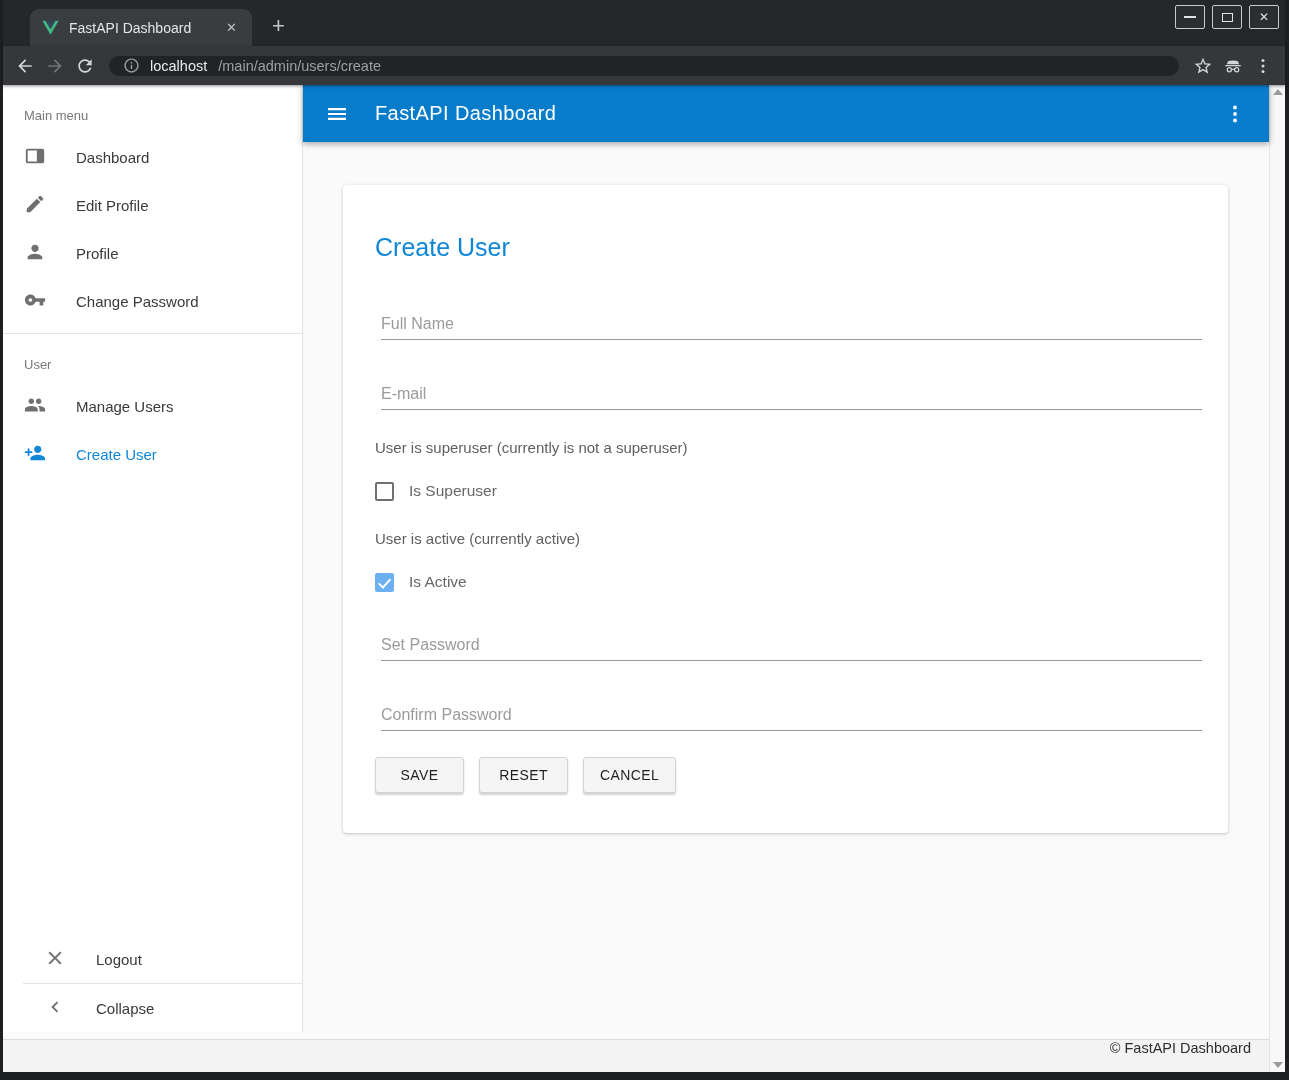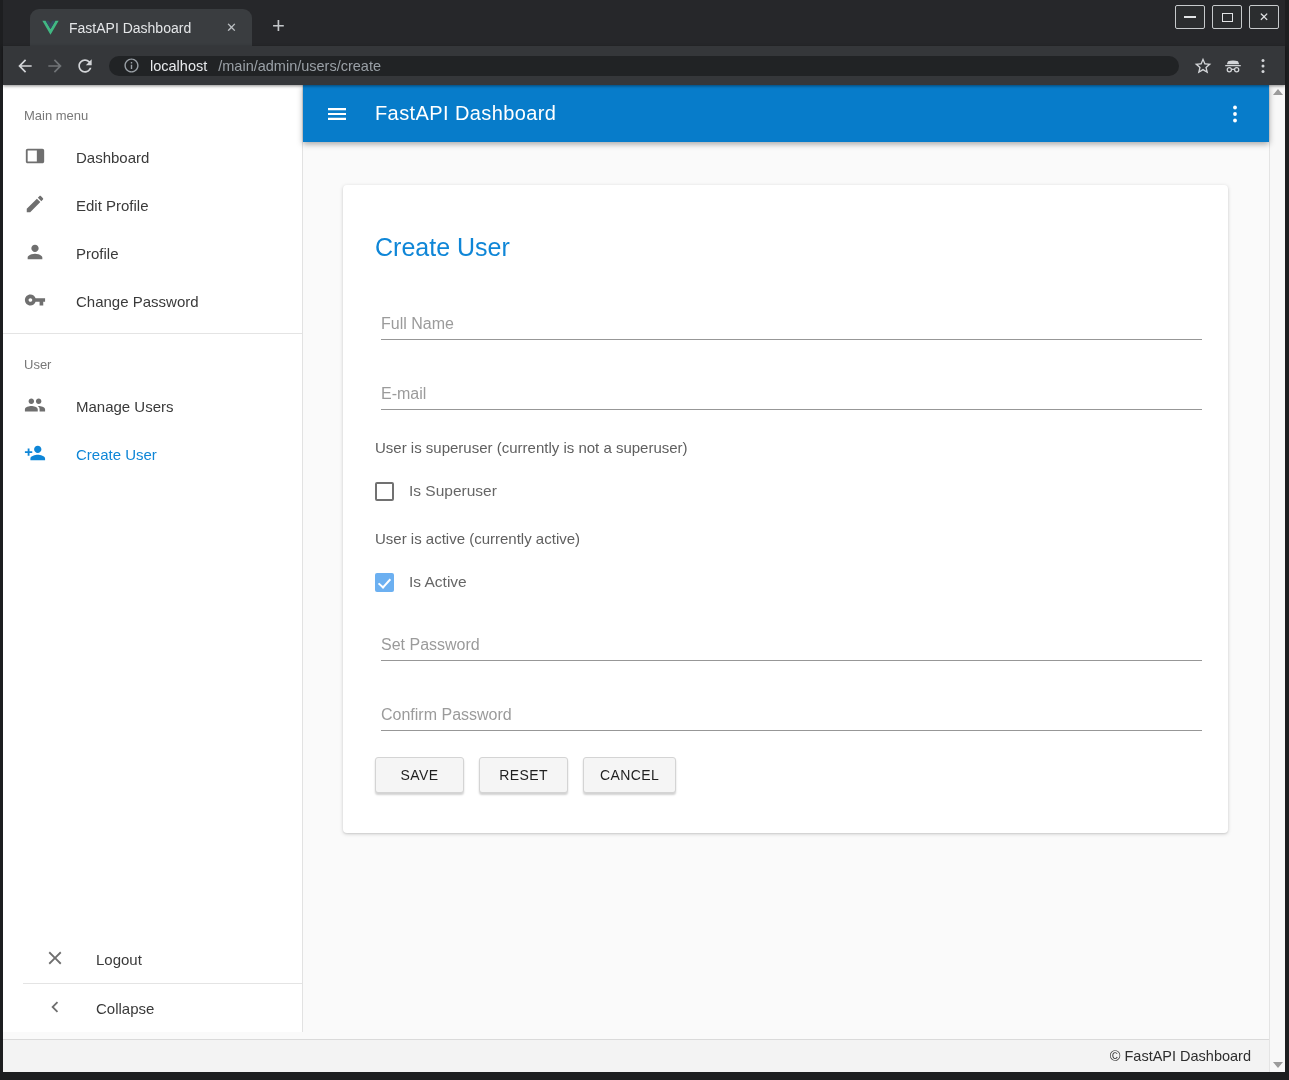--- a/index.html
+++ b/index.html
@@ -68,21 +68,21 @@
   .check-row { display:flex; align-items:flex-start; margin-top:26px; }
   .checkbox { width:19px; height:19px; border:2px solid #717171; border-radius:2px; flex-shrink:0; }
   .checkbox.checked { border:none; background:#6cb0f1; position:relative; }
   .checkbox.checked::after { content:""; position:absolute; left:6px; top:2.5px; width:5px; height:10px; border:solid #ffffff; border-width:0 2.5px 2.5px 0; transform:rotate(42deg); }
   .check-label { color:#666666; font-size:15.5px; margin-left:15px; }
   .pw-block { margin-top:37px; }
   .btn-row { display:flex; margin-top:26px; }
   .btn { min-width:89px; height:36px; background:#f5f5f5; border:1px solid #d4d4d4; border-radius:3px; box-shadow:0 2px 2px rgba(0,0,0,.18); color:#1f1f1f; font-size:14px; font-weight:500; letter-spacing:.4px; margin-right:15px; font-family:inherit; padding:8px 16px; }
 
   
-  .footer { height:33px; background:#f3f3f3; border-top:1px solid #dadada; display:flex; align-items:center; justify-content:flex-end; padding:0 18px; font-size:14.5px; color:#2e2e2e; flex-shrink:0; }
+  .footer { height:33px; background:#f3f3f3; border-top:1px solid #dadada; display:flex; justify-content:flex-end; padding:0 18px; font-size:14.5px; color:#2e2e2e; flex-shrink:0; }
 </style>
 </head>
 <body>
 
 <div class="window">
 
   <div class="tabstrip">
     <div class="tab">
       <svg class="favicon" viewBox="0 0 24 22">
         <polygon points="0,1 4.8,1 12,13.2 19.2,1 24,1 12,21.5" fill="#41b883"></polygon>

